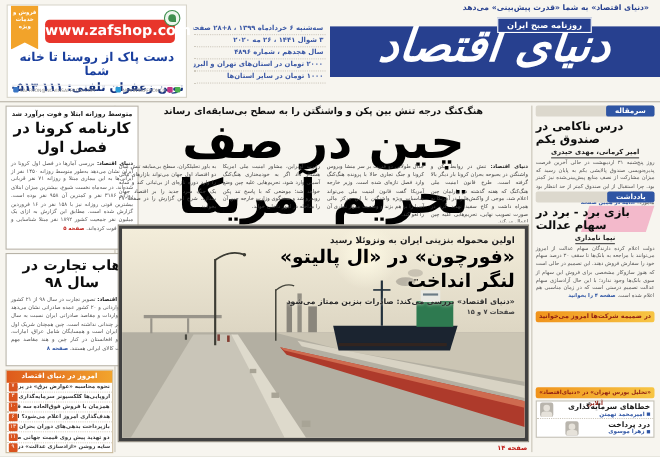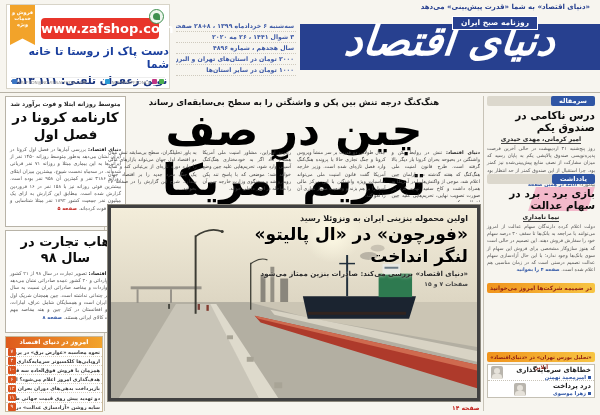--- a/index.html
+++ b/index.html
@@ -14,21 +14,21 @@
   .paper-badge { position:absolute; top:16px; left:452px; background:#27408f; border:1px solid #fff; color:#fff; font-size:7.5px; font-weight:bold; padding:1px 8px 2px; z-index:3; }
 
   .pubinfo { position:absolute; top:21px; left:176px; width:120px; }
   .pub-line { font-size:6.2px; font-weight:bold; color:#3a57a5; text-align:right; padding:1px 2px 2px; border-bottom:1px dotted #cfcabe; white-space:nowrap; overflow:hidden; }
 
   .ad { position:absolute; top:4px; left:6px; width:164px; height:85px; background:#fff; border:1px solid #d8d4c8; }
   .ad-ribbon { position:absolute; top:0; left:3px; width:25px; height:40px; background:#f2a32a; color:#fff; font-size:5px; font-weight:bold; text-align:center; padding-top:4px; clip-path:polygon(0 0,100% 0,100% 100%,50% 84%,0 100%); }
   .ad-logo { position:absolute; top:4px; right:5px; width:15px; height:15px; border:1px solid #3f8f4f; border-radius:50%; background:#eef6ee; }
   .ad-logo i { display:block; width:7px; height:7px; margin:3px auto; background:#3f8f4f; border-radius:50% 50% 0 50%; }
   .ad-url { margin:13px 10px 0 34px; height:21px; background:#e8352b; border-radius:4px; color:#fff; font-weight:bold; font-size:13px; line-height:21px; text-align:center; direction:ltr; }
-  .ad-line1 { margin-top:6px; color:#1a3f9e; font-weight:bold; font-size:11px; letter-spacing:1px; }
+  .ad-line1 { margin-top:6px; text-align:center; color:#1a3f9e; font-weight:bold; font-size:11px; letter-spacing:1px; }
   .ad-line2 { margin-top:3px; text-align:center; color:#17337e; font-weight:bold; font-size:10.5px; }
   .ad-line2 .phone { direction:ltr; unicode-bidi:isolate; }
   .ad-footer { position:absolute; bottom:2px; left:4px; right:4px; height:9px; border-top:1px solid #eee; display:flex; align-items:center; justify-content:space-between; direction:ltr; font-size:4.2px; color:#8a8a8a; }
   .ad-footer .sq { display:inline-block; width:5px; height:5px; border-radius:1px; margin:0 1px; }
 
   .header-rule { position:absolute; top:92px; left:0; right:0; height:1px; background:#b7b2a6; }
   .vrule { position:absolute; top:96px; bottom:4px; width:1px; background:#c8c3b7; }
   .vr1 { left:104px; } .vr2 { left:483px; }
 
   
@@ -61,21 +61,21 @@
   .ph-kicker { font-size:8px; font-weight:bold; color:#1d1d1d; text-shadow:0 0 3px #f2ecdd; }
   .ph-line { font-size:17px; font-weight:900; color:#000; line-height:1.3; text-shadow:0 0 3px #f2ecdd; }
   .ph-sub { margin-top:3px; font-size:7px; font-weight:bold; color:#2b2b2b; text-shadow:0 0 3px #f2ecdd; }
   .ph-pages { margin-top:2px; font-size:6px; font-weight:bold; color:#444; }
   .photo-ref { position:absolute; top:404px; left:452px; font-size:6px; font-weight:bold; color:#c2221d; }
 
   
   .rsec { position:absolute; left:487px; width:108px; }
   .sec-head { position:relative; height:10px; background:#dcd8cd; border-radius:2px; }
   .sec-label { position:absolute; right:0; top:0; height:10px; line-height:10px; padding:0 8px; background:#2f55a4; border-radius:2px; color:#fff; font-size:6.5px; font-weight:bold; }
-  .sec-title { margin-top:3px; text-align:right; font-size:10.5px; font-weight:900; color:#0d0d0d; position:relative; }
+  .sec-title { margin-top:3px; text-align:left; font-size:10.5px; font-weight:900; color:#0d0d0d; position:relative; }
   .sec-authors { margin-top:2px; text-align:center; font-size:6.2px; font-weight:bold; color:#222; }
   .sec-authors span { border-bottom:1px solid #444; padding-bottom:1px; }
   .sec-body { margin-top:3px; font-size:4.8px; line-height:1.5; text-align:justify; color:#555; }
   .editorial { top:96px; }
   .note { top:174px; }
   .pink-flag { position:absolute; right:4px; top:0; width:55%; height:100%; background:#f3b9cb; transform:skewX(-18deg); z-index:0; }
   .sec-title b { position:relative; z-index:1; }
 
   .supplement { top:283px; }
   .orange-head { height:10px; background:linear-gradient(90deg,#f0931c,#f7c544); border-radius:2px; color:#8f1d12; font-size:5.8px; font-weight:bold; text-align:center; line-height:10px; }

